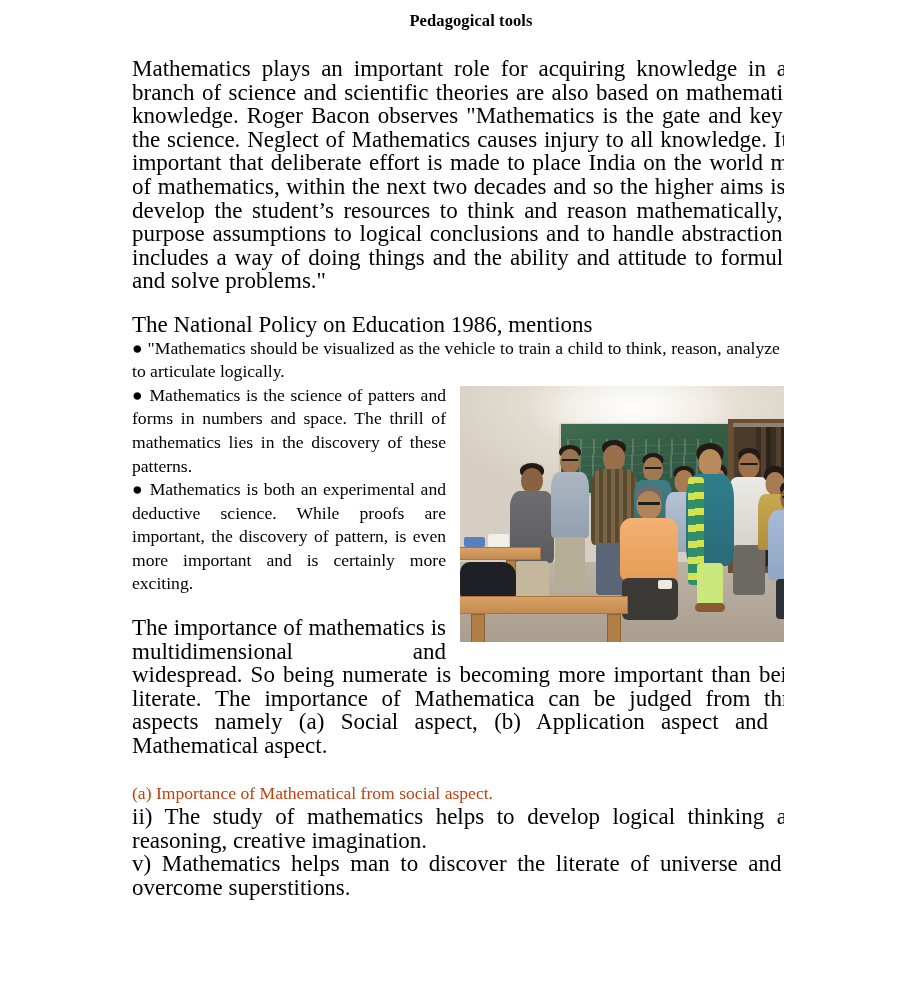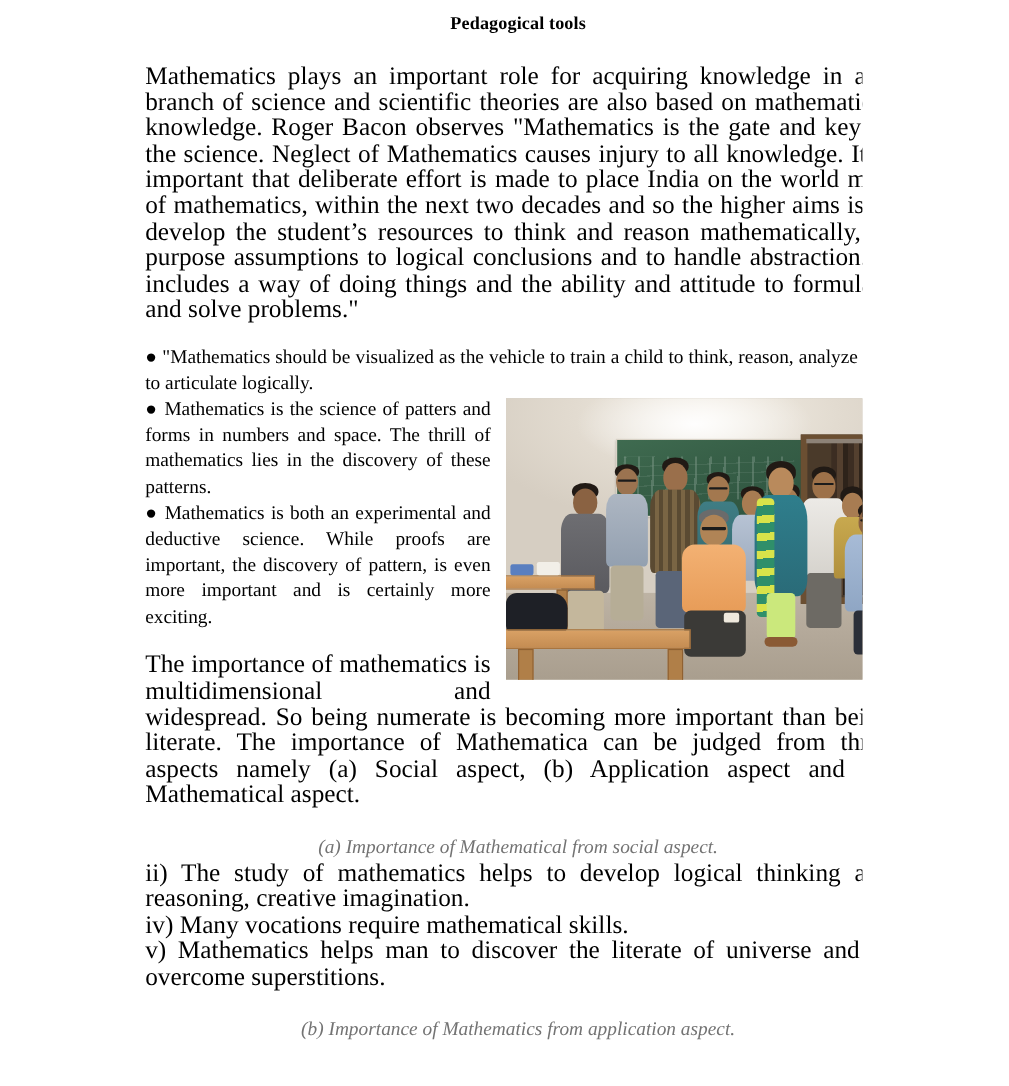--- a/index.html
+++ b/index.html
@@ -49,25 +49,24 @@
     float: right;
     width: 350px;
     height: 256px;
     margin: 2px 0 4px 14px;
     position: relative;
     overflow: hidden;
     background: #cfc9bd;
     shape-outside: margin-box;
   }
   .heading-blue {
-    color: #737373;
+    color: #c2410c;
     font-size: 17.6px;
     line-height: 23.6px;
-    text-align: center;
-    font-style: italic;
+    text-align: left;
   }
   .bullet-line {
     font-size: 17.6px;
     line-height: 23.6px;
     text-align: justify;
   }
   .clearfix::after {
     content: "";
     display: table;
     clear: both;
@@ -164,20 +163,21 @@
   <div class="content">
 
     <div class="doc-title">Pedagogical tools</div>
 
     <div class="spacer-24"></div>
 
     <p class="para">Mathematics plays an important role for acquiring knowledge in any branch of science and scientific theories are also based on mathematical knowledge. Roger Bacon observes "Mathematics is the gate and key of the science. Neglect of Mathematics causes injury to all knowledge. It is important that deliberate effort is made to place India on the world map of mathematics, within the next two decades and so the higher aims is to develop the student’s resources to think and reason mathematically, to purpose assumptions to logical conclusions and to handle abstraction. It includes a way of doing things and the ability and attitude to formulate and solve problems."</p>
 
     <div class="spacer-20"></div>
 
+    <p class="para nojust">The National Policy on Education 1986, mentions</p>
 
     <p class="bullet-line">● "Mathematics should be visualized as the vehicle to train a child to think, reason, analyze and to articulate logically.</p>
 
     <div class="clearfix">
       <div class="photo">
         <div class="ph-wall"></div>
         <div class="ph-wall-glow"></div>
         <div class="ph-floor"></div>
 
         <div class="ph-wallpanel"></div>
@@ -291,21 +291,19 @@
 
       <div class="spacer-20"></div>
 
       <p class="para">The importance of mathematics is multidimensional and widespread. So being numerate is becoming more important than being literate. The importance of Mathematica can be judged from three aspects namely (a) Social aspect, (b) Application aspect and (c) Mathematical aspect.</p>
     </div>
 
     <div class="spacer-24"></div>
 
     <p class="heading-blue">(a) Importance of Mathematical from social aspect.</p>
     <p class="para">ii) The study of mathematics helps to develop logical thinking and reasoning, creative imagination.</p>
-    <p class="para nojust">iv)  Many vocations require mathematical skills.</p>
     <p class="para">v)   Mathematics helps man to discover the literate of universe and to overcome superstitions.</p>
 
     <div class="spacer-24"></div>
 
-    <p class="heading-blue">(b) Importance of Mathematics from application aspect.</p>
 
   </div>
 </div>
 
 </body></html>

